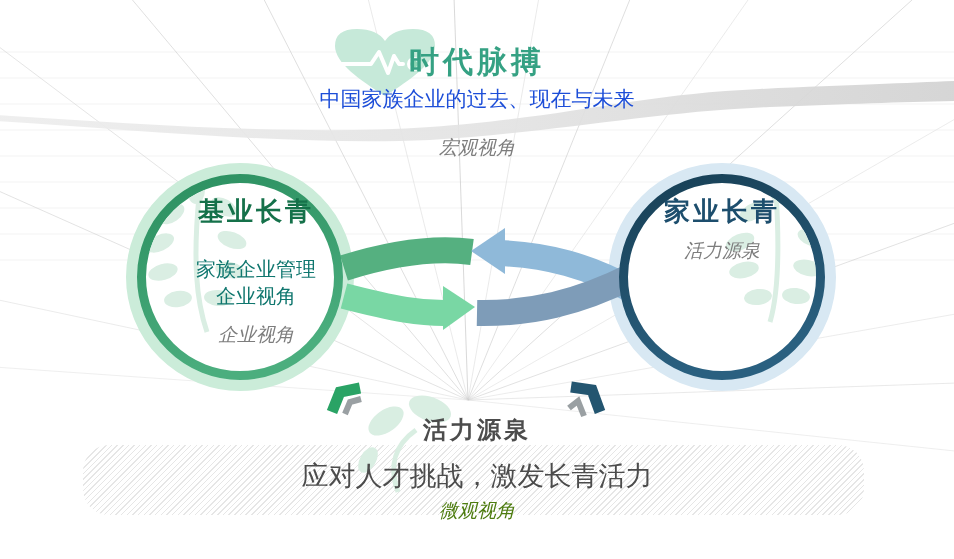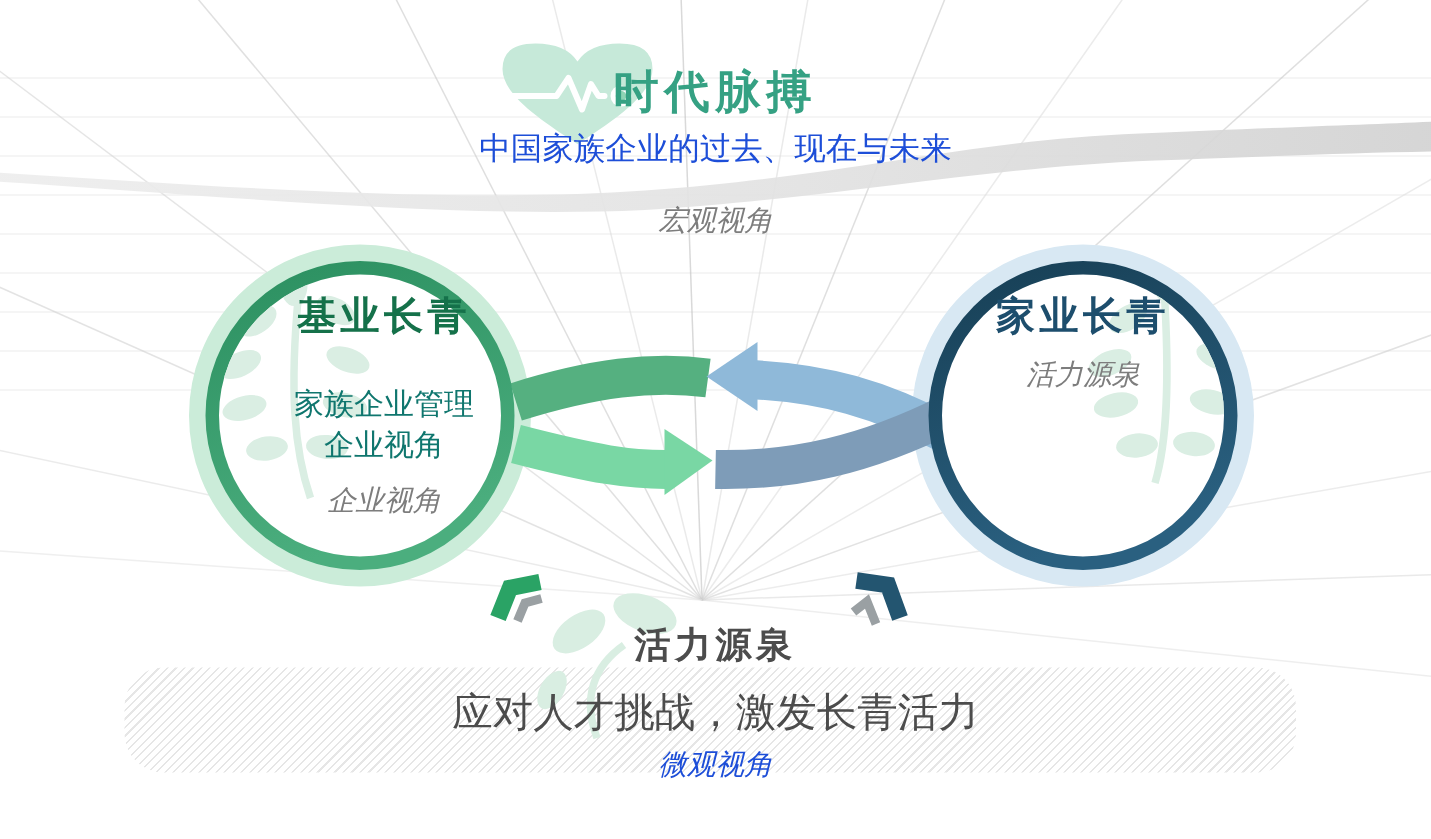--- a/index.html
+++ b/index.html
@@ -21,21 +21,21 @@
   .circle-left{left:126px;}
   .circle-right{left:592px;}
   .circle-title{font-size:26px;line-height:30px;font-weight:700;letter-spacing:3px;}
   .circle-title.green{color:#15714a;}
   .circle-title.navy{color:#1d4e6d;}
   .circle-body{margin-top:30px;font-size:20px;line-height:27px;color:#0f766e;}
   .circle-cap{margin-top:13px;font-size:19px;line-height:22px;color:#7d7d7d;font-style:italic;}
   .bottom-block{left:0;right:0;top:413px;}
   .bottom-title{font-size:24px;line-height:34px;font-weight:700;letter-spacing:3px;color:#4c4c4c;}
   .bottom-sub{margin-top:17px;font-size:27px;line-height:24px;color:#4c4c4c;}
-  .bottom-cap{margin-top:11px;font-size:19px;line-height:22px;color:#1d4ed8;font-style:italic;}
+  .bottom-cap{margin-top:11px;font-size:19px;line-height:22px;color:#4d7c0f;font-style:italic;}
 </style>
 </head>
 <body>
 
 <div class="stage">
 
   <div class="hatch-band"></div>
 
   <svg class="bg-svg" width="954" height="559" viewBox="0 0 954 559">
     <defs>

